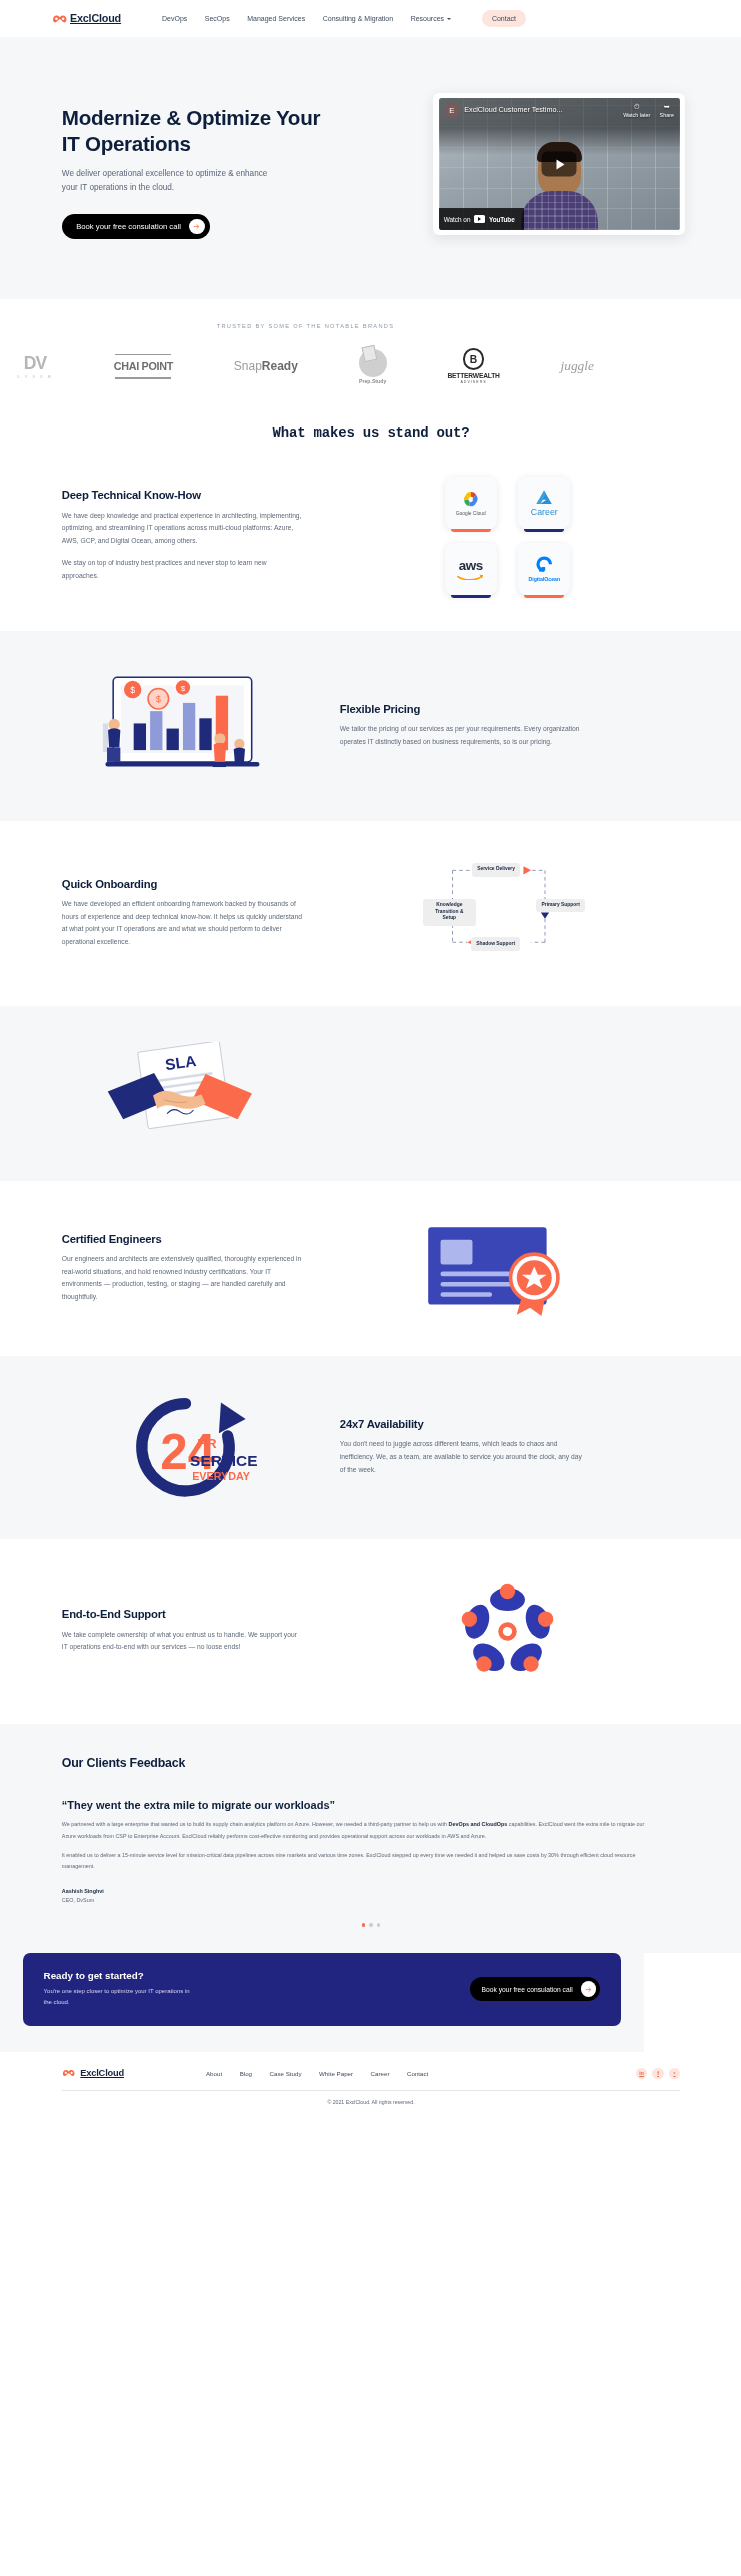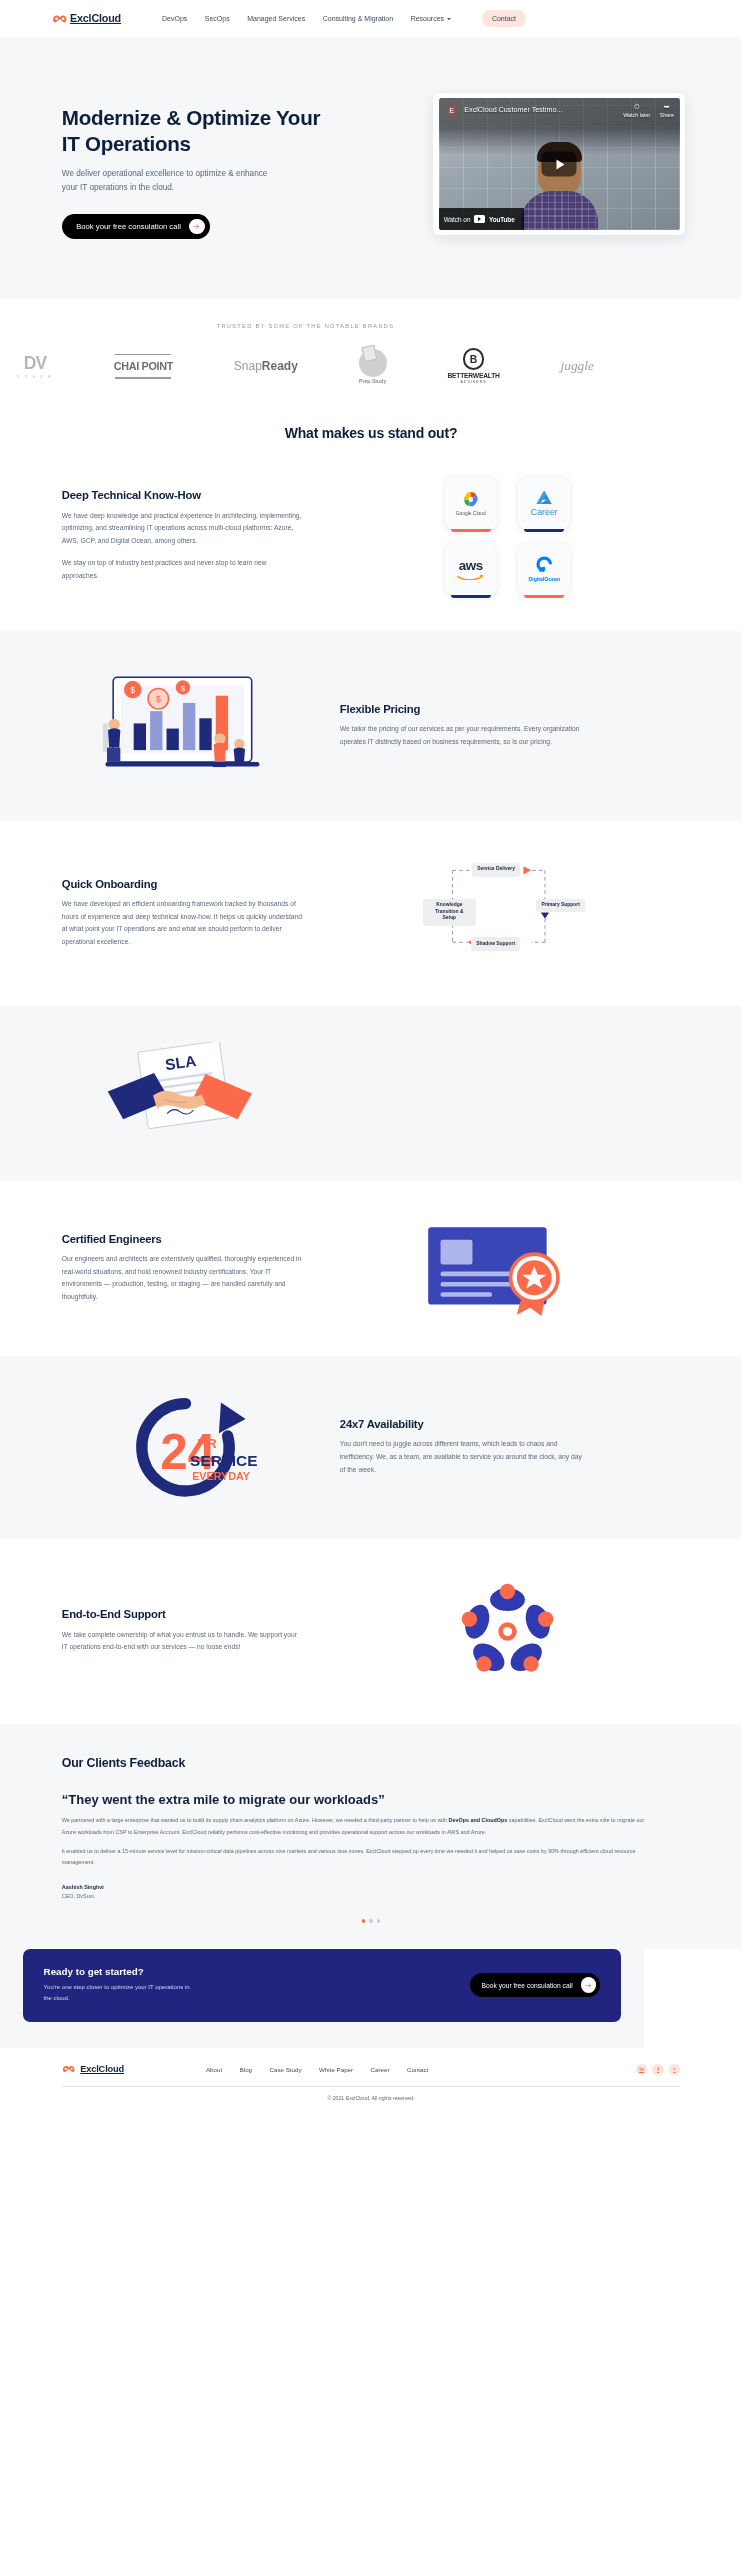--- a/index.html
+++ b/index.html
@@ -277,20 +277,21 @@
   .blogo-infiny { font-size: 13.4px; color: #9e9e9e; font-family: "Liberation Serif", serif; font-style: italic; }
 
   
   .standout-head {
     text-align: center;
     font-size: 14px;
     font-weight: 700;
     color: #0e1f3d;
     padding: 20.6px 0 0;
     letter-spacing: -0.2px;
+    font-family: Liberation Mono, monospace;
   }
 
   
   .feat {
     width: 742px;
     padding: 36px 0;
   }
   .feat.alt { background: #f6f7f8; }
   .feat-inner {
     width: 639px; margin: 0 auto;
@@ -353,22 +354,22 @@
   .testi {
     width: 742px;
     background: #f6f7f8;
     padding: 32px 0 26px;
   }
   .testi-inner { width: 639px; margin: 0 auto; padding: 0 10.3px; }
   .testi h2 {
     font-size: 12.4px; font-weight: 700; color: #0e1f3d; letter-spacing:-0.2px;
   }
   .testi-quote {
-    margin-top: 22px;
-    font-size: 13px; font-weight: 700; color: #0e1f3d;
+    margin-top: 29px;
+    font-size: 11px; font-weight: 700; color: #0e1f3d;
   }
   .testi-body {
     margin-top: 8.8px;
     font-size: 5.4px; line-height: 2.05; color: #5d6979;
     max-width: 587px;
   }
   .testi-body + .testi-body { margin-top: 8.2px; }
   .testi-body b { color: #16243f; font-weight: 700; }
   .testi-author { margin-top: 16.5px; font-size: 5.4px; font-weight: 700; color: #16243f; }
   .testi-role { margin-top: 2.1px; font-size: 5.4px; color: #5d6979; }

